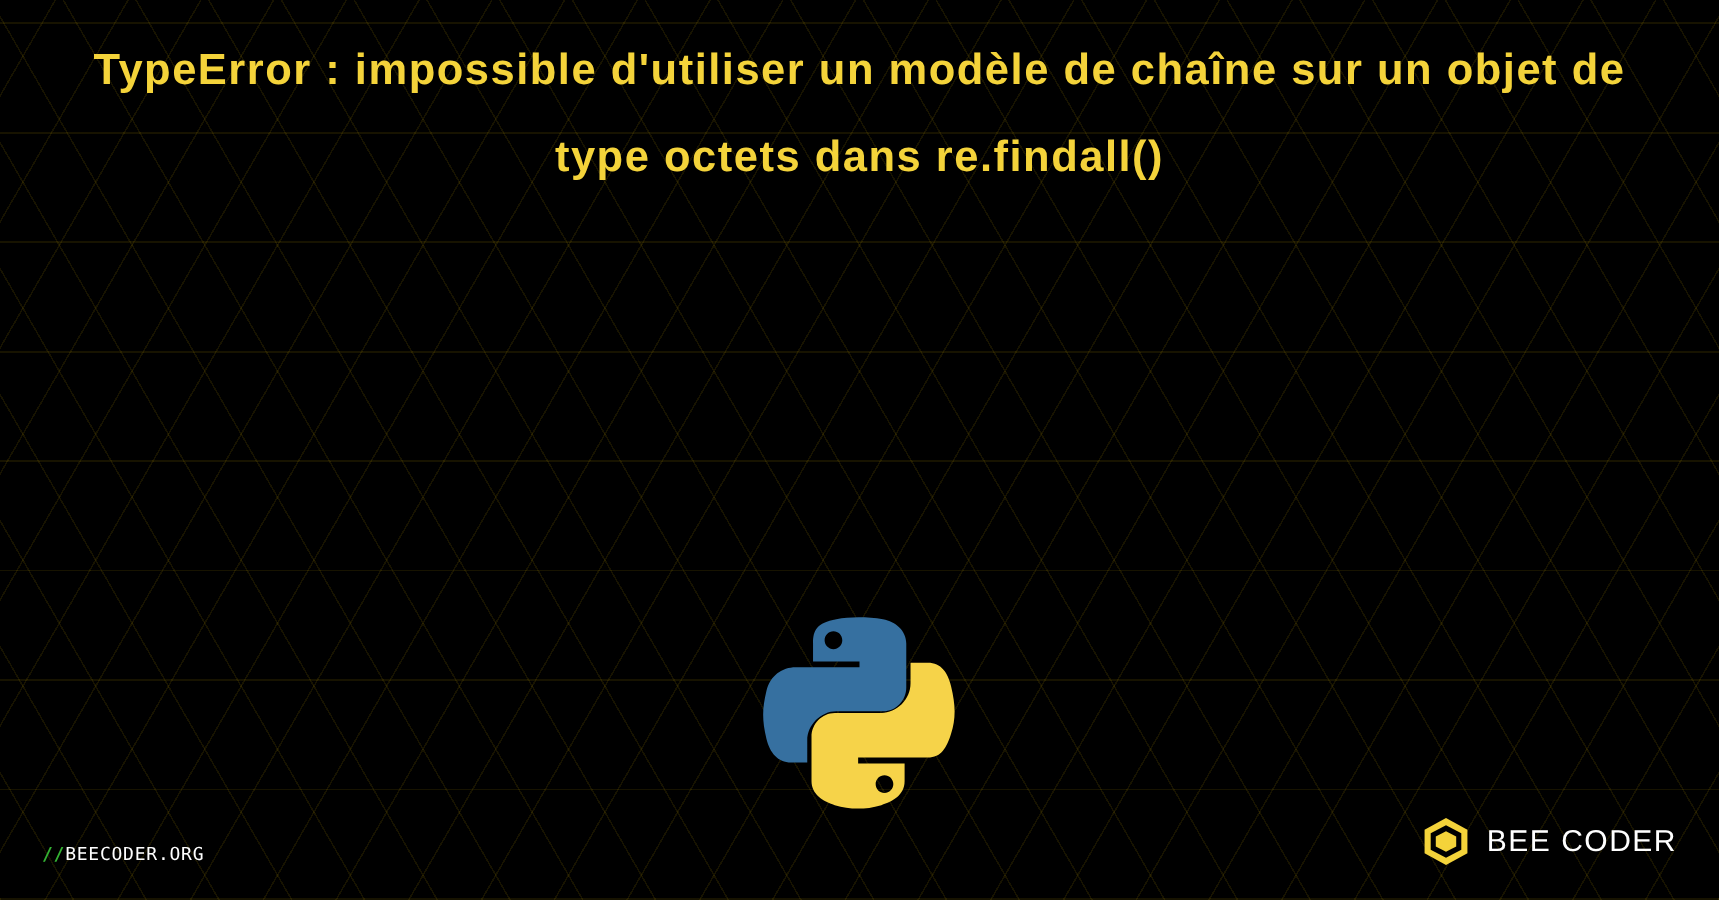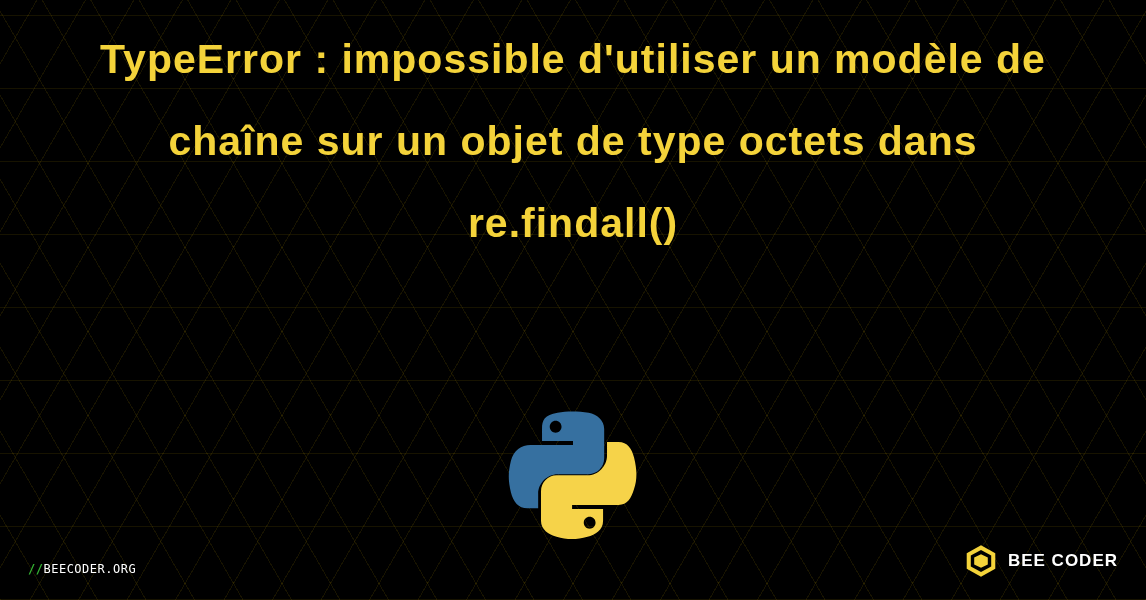--- a/index.html
+++ b/index.html
@@ -42,21 +42,21 @@
   }
 
   .title-block {
     position: absolute;
     left: 60px;
     right: 60px;
     top: 18px;
     color: #f4d33a;
     text-align: center;
     font-weight: 700;
-    font-size: 41px;
+    font-size: 29px;
     line-height: 2.0;
     letter-spacing: 1px;
   }
 
   .logo-wrap {
     position: absolute;
     left: 0;
     right: 0;
     bottom: 60px;
     display: flex;
@@ -77,22 +77,22 @@
   .brand {
     position: absolute;
     right: 28px;
     bottom: 22px;
     display: flex;
     align-items: center;
     gap: 10px;
   }
   .brand-text {
     color: #ffffff;
-    font-weight: 700;
-    font-size: 17px;
+    font-weight: 400;
+    font-size: 20px;
     letter-spacing: 1px;
   }
   .hex-icon {
     width: 34px;
     height: 34px;
   }
 </style>
 </head>
 <body>
 

